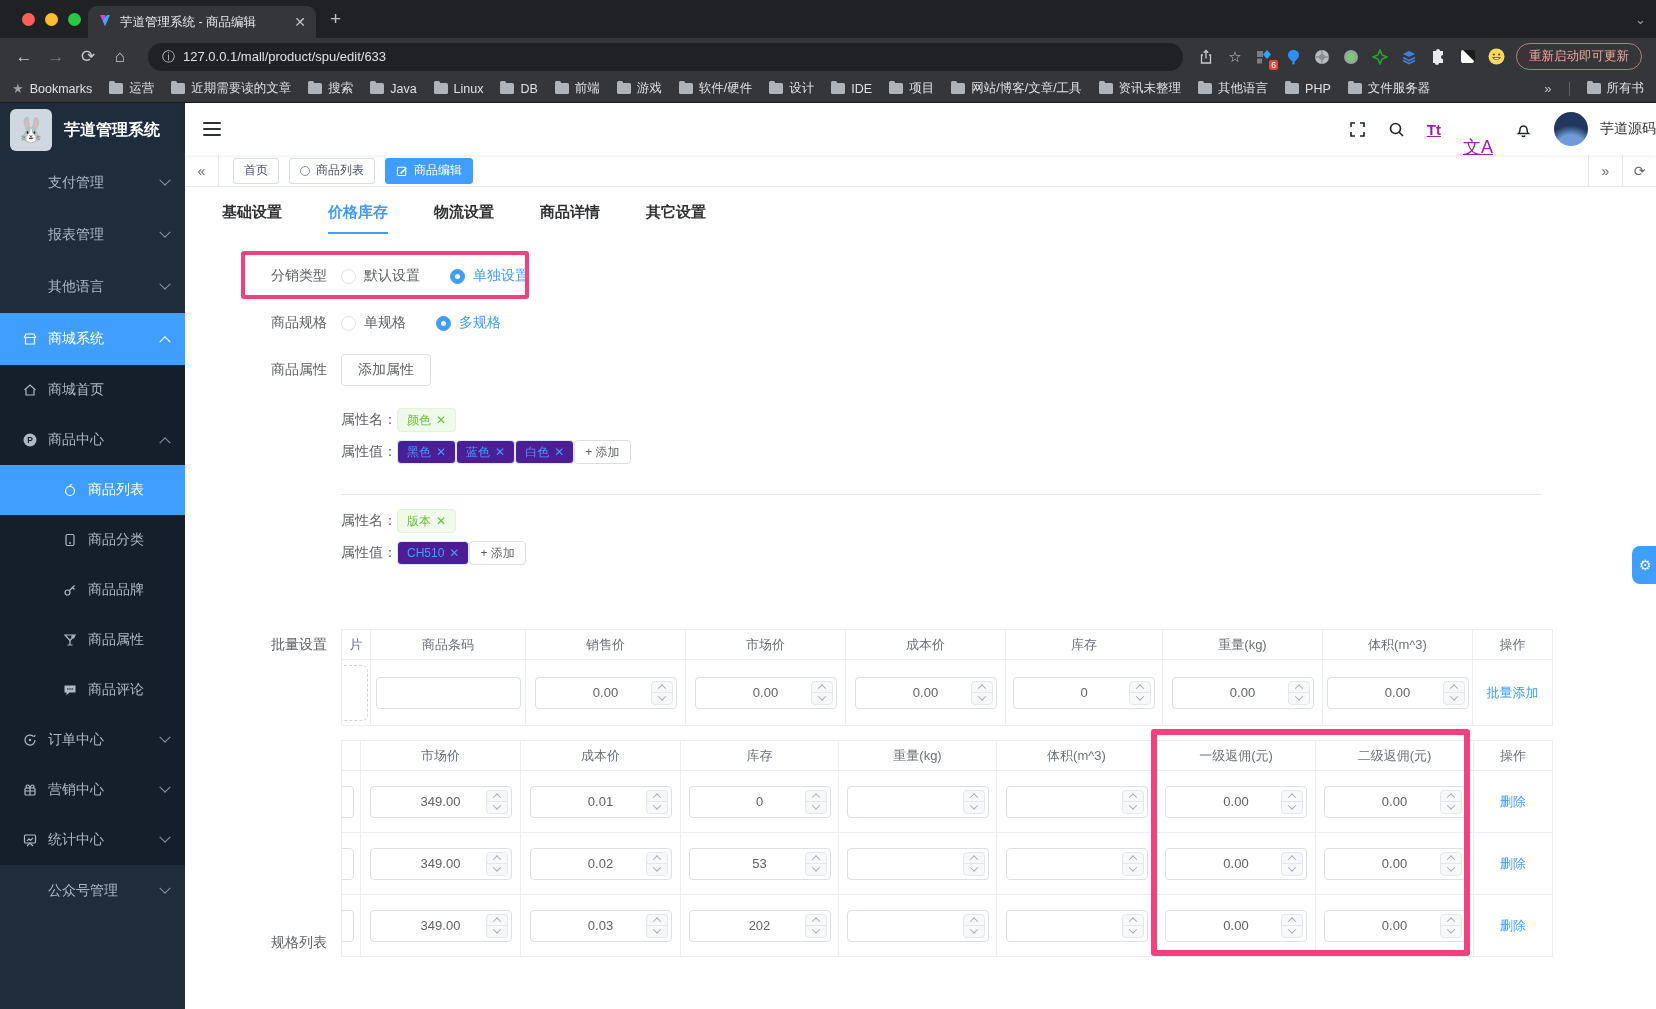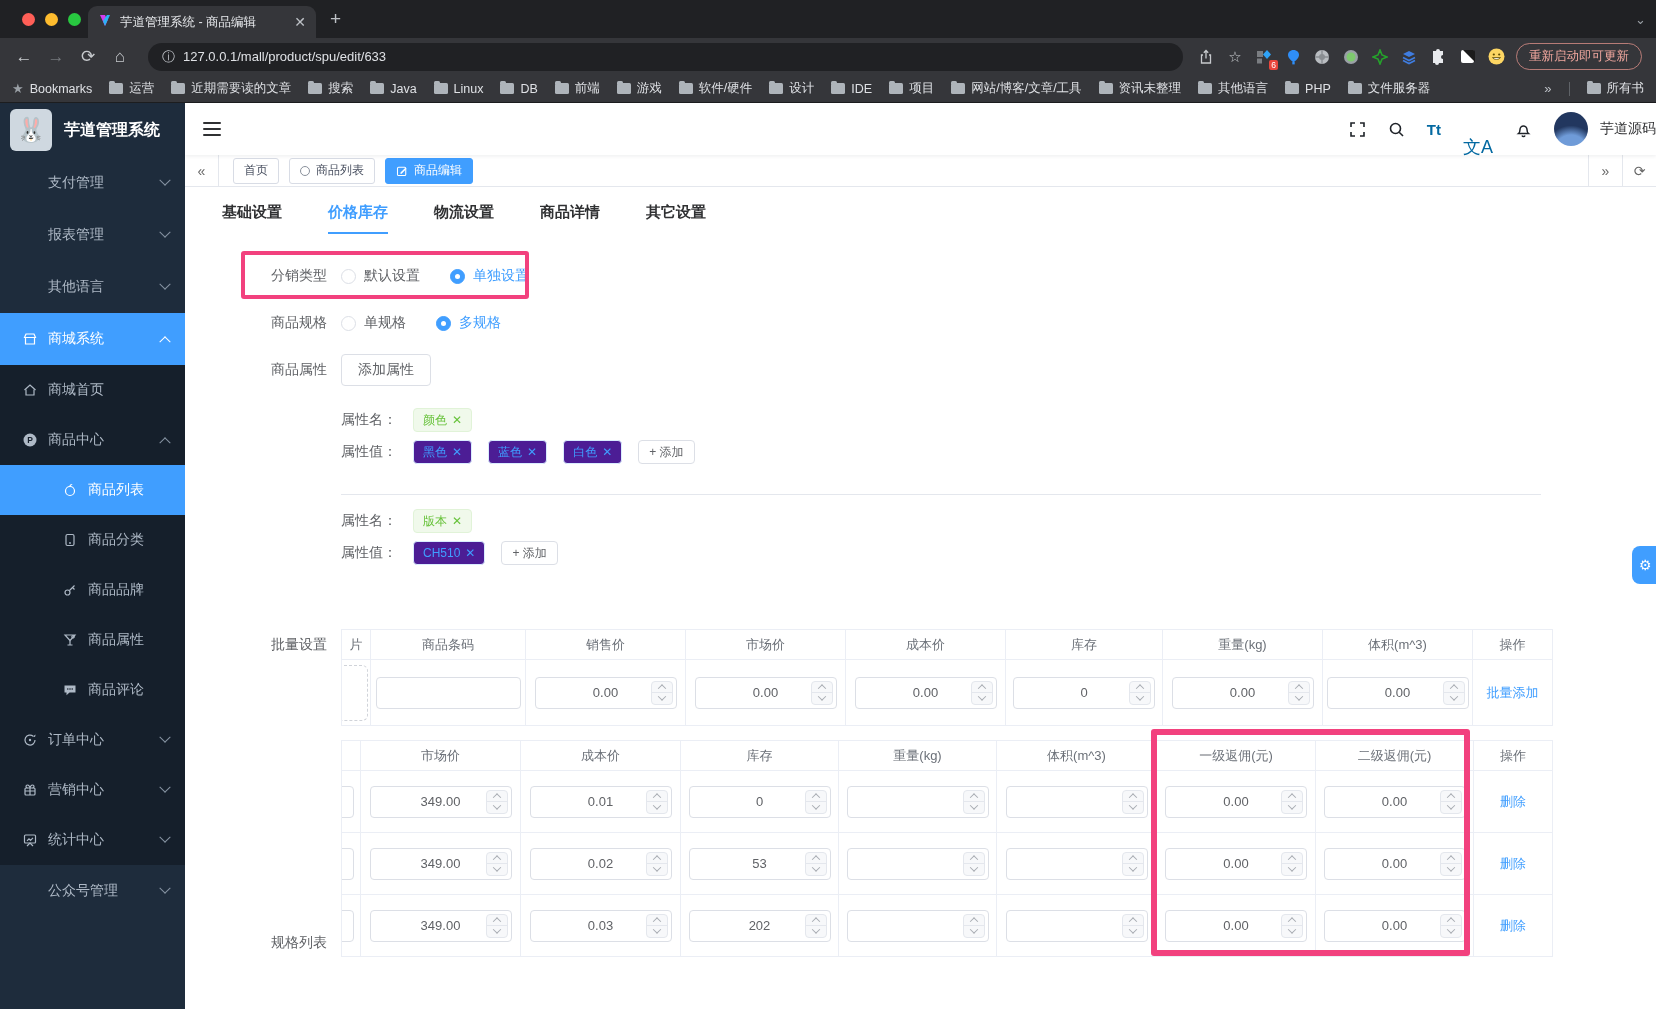--- a/index.html
+++ b/index.html
@@ -49,21 +49,21 @@
   .s-item.active .s-chev{border-color:#fff;}
   .chev-dn{transform:rotate(225deg) translate(2px,2px);}
   .chev-up{transform:rotate(45deg) translate(2px,2px);}
   .main{flex:1;display:flex;flex-direction:column;min-width:0;}
   .appheader{height:52px;background:#fff;display:flex;align-items:center;padding:0 0 0 18px;box-shadow:0 1px 4px rgba(0,21,41,.08);position:relative;z-index:3;}
   .burger{width:18px;height:14px;display:flex;flex-direction:column;justify-content:space-between;}
   .burger i{display:block;height:2px;background:#303133;border-radius:1px;}
   .ah-right{margin-left:auto;display:flex;align-items:center;gap:22px;color:#1f2329;}
   .ah-ico{display:flex;align-items:center;justify-content:center;}
   .ah-ico svg{width:17px;height:17px;}
-  .ah-txt{font-size:15px;font-weight:bold;color:#0369a1;}
+  .ah-txt{font-size:15px;font-weight:bold;color:#a21caf;text-decoration:underline;}
   .avatar{width:34px;height:34px;border-radius:50%;background:radial-gradient(circle at 50% 115%,#6f9bd8 0 38%,#22375f 60%);flex:none;}
   .username{font-size:14px;color:#303133;white-space:nowrap;margin-left:-10px;}
   .tagsrow{height:32px;background:#fff;border-bottom:1px solid #e4e7ed;display:flex;align-items:center;}
   .tr-btn{width:34px;height:32px;display:flex;align-items:center;justify-content:center;color:#666;font-size:14px;border-right:1px solid #e4e7ed;flex:none;}
   .tr-btn.right{border-right:none;border-left:1px solid #e4e7ed;}
   .tagswrap{display:flex;align-items:center;gap:10px;padding-left:14px;flex:1;}
   .tag{height:26px;border:1px solid #d8dce5;border-radius:3px;background:#fff;color:#495060;font-size:12px;display:flex;align-items:center;padding:0 10px;gap:6px;white-space:nowrap;}
   .tag .dotcirc{width:10px;height:10px;border:1px solid #8a919c;border-radius:50%;}
   .tag.active{background:#409eff;border-color:#409eff;color:#fff;}
   .tag.active svg{width:12px;height:12px;}
@@ -75,21 +75,21 @@
   .tabitem.active::after{content:"";position:absolute;left:0;right:0;bottom:0;height:2px;background:#409eff;}
   .form-row{margin-left:60px;display:flex;align-items:center;position:relative;}
   .f-label{width:82px;text-align:right;margin-right:14px;font-size:14px;color:#606266;flex:none;}
   .radio{width:15px;height:15px;border:1px solid #dcdfe6;border-radius:50%;background:#fff;display:inline-flex;align-items:center;justify-content:center;flex:none;}
   .radio.checked{border-color:#409eff;background:#409eff;}
   .radio.checked::after{content:"";width:5px;height:5px;background:#fff;border-radius:50%;}
   .r-label{font-size:14px;color:#606266;margin-left:8px;}
   .r-opt{display:flex;align-items:center;margin-right:30px;}
   .r-opt.sel .r-label{color:#409eff;}
   .btn{height:32px;border:1px solid #dcdfe6;border-radius:4px;background:#fff;color:#606266;font-size:14px;display:inline-flex;align-items:center;padding:0 16px;}
-  .attr-row{margin-left:156px;display:flex;align-items:center;gap:16px;font-size:14px;color:#606266;}
+  .attr-row{margin-left:156px;display:flex;align-items:center;font-size:14px;color:#606266;}
   .gtag{height:24px;border-radius:4px;font-size:12px;display:inline-flex;align-items:center;padding:0 9px;gap:5px;}
   .tag-green{background:#f0f9eb;border:1px solid #e1f3d8;color:#67c23a;}
   .tag-blue{background:#4c1d95;border:1px solid #d9ecff;color:#409eff;}
   .gtag .x{font-size:12px;}
   .addtag{height:24px;border:1px solid #dcdfe6;border-radius:4px;background:#fff;color:#606266;font-size:12px;display:inline-flex;align-items:center;padding:0 10px;}
   .divider{height:1px;background:#e4e7ed;margin:30px 0 14px 156px;width:1200px;}
   .hl-box{position:absolute;border:4px solid #f2417e;border-radius:3px;pointer-events:none;z-index:5;}
   
   .tbl{border-collapse:collapse;table-layout:fixed;background:#fff;}
   .tbl th,.tbl td{border:1px solid #ebeef5;text-align:center;font-weight:normal;overflow:hidden;}

